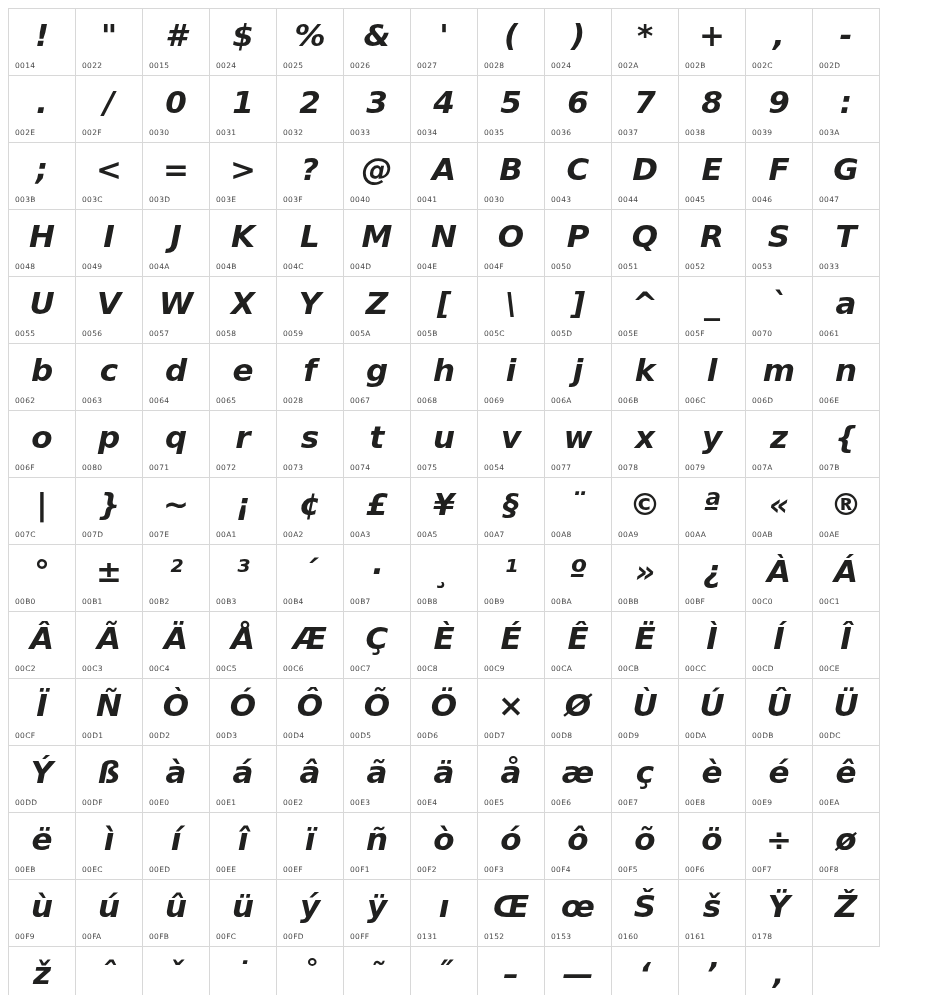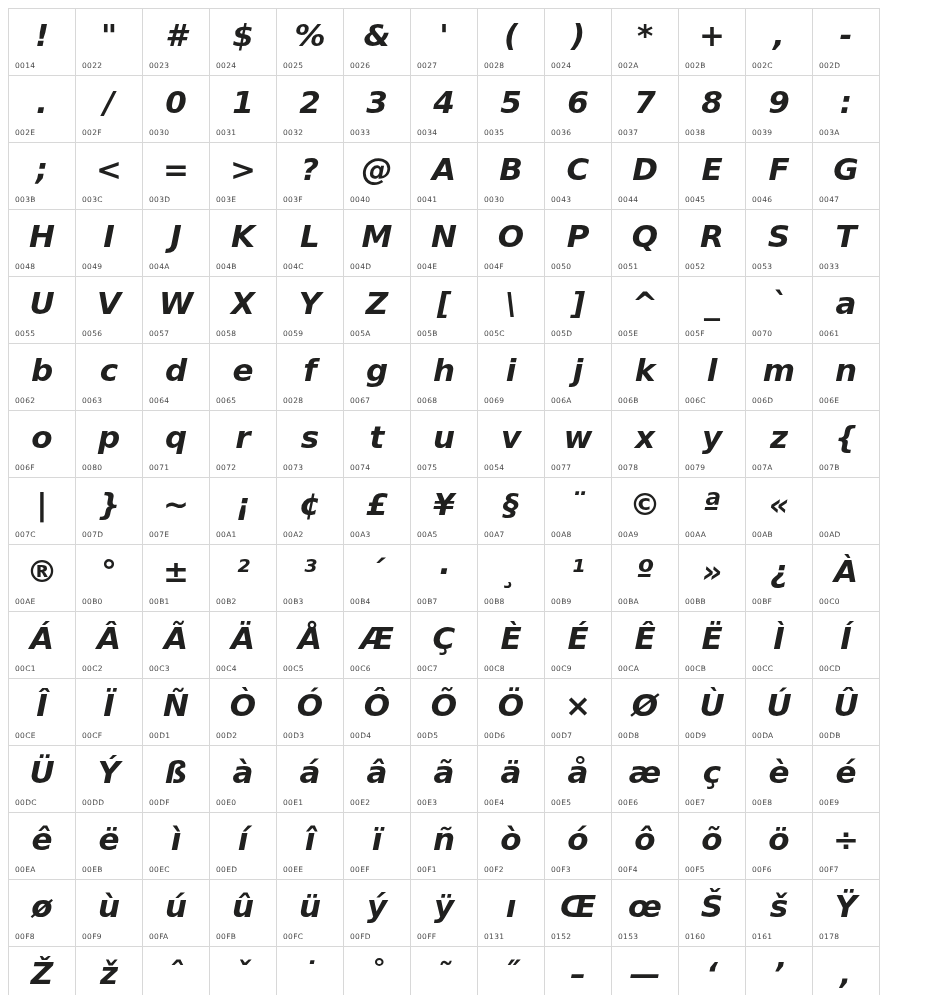--- a/index.html
+++ b/index.html
@@ -63,21 +63,21 @@
     <div class="cell">
       <div class="glyph">!</div>
       <div class="code">0014</div>
     </div>
     <div class="cell">
       <div class="glyph">"</div>
       <div class="code">0022</div>
     </div>
     <div class="cell">
       <div class="glyph">#</div>
-      <div class="code">0023</div>
+      <div class="code">0015</div>
     </div>
     <div class="cell">
       <div class="glyph">$</div>
       <div class="code">0024</div>
     </div>
     <div class="cell">
       <div class="glyph">%</div>
       <div class="code">0025</div>
     </div>
     <div class="cell">
@@ -464,24 +464,20 @@
       <div class="glyph">©</div>
       <div class="code">00A9</div>
     </div>
     <div class="cell">
       <div class="glyph">ª</div>
       <div class="code">00AA</div>
     </div>
     <div class="cell">
       <div class="glyph">«</div>
       <div class="code">00AB</div>
-    </div>
-    <div class="cell">
-      <div class="glyph">­</div>
-      <div class="code">00AD</div>
     </div>
     <div class="cell">
       <div class="glyph">®</div>
       <div class="code">00AE</div>
     </div>
     <div class="cell">
       <div class="glyph">°</div>
       <div class="code">00B0</div>
     </div>
     <div class="cell">

